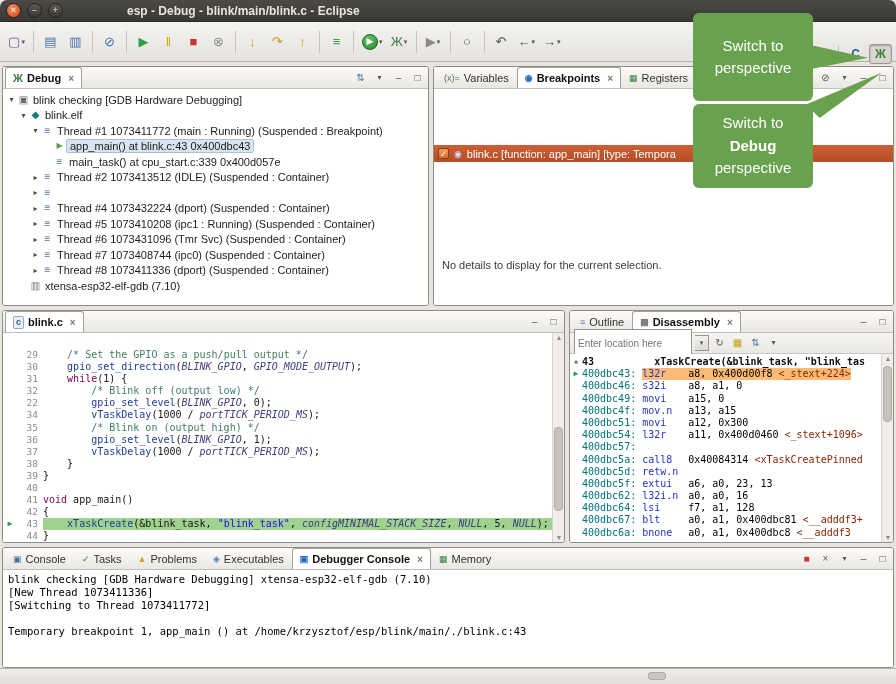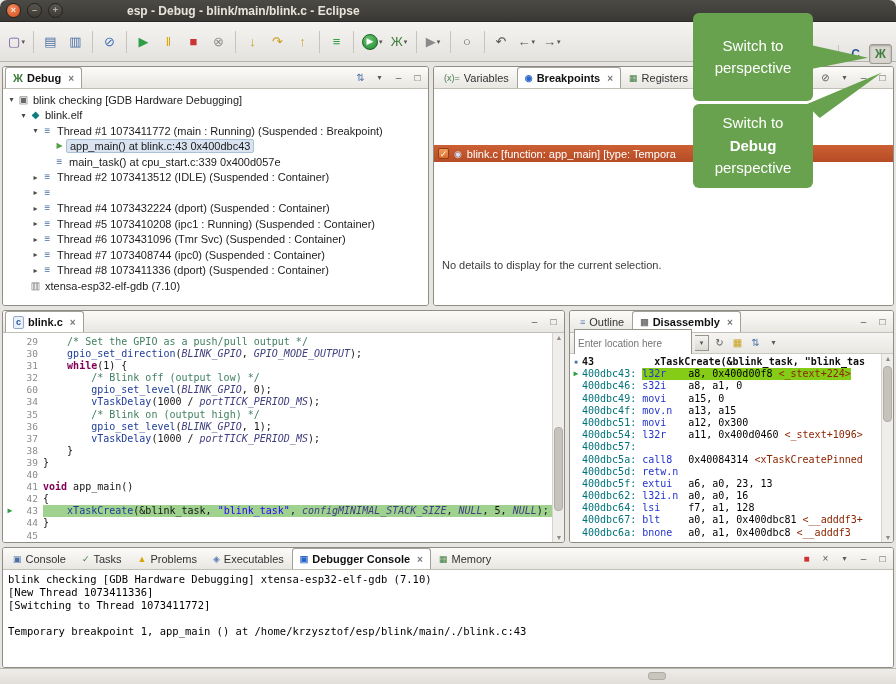--- a/index.html
+++ b/index.html
@@ -72,48 +72,48 @@
   
   #bp-row{margin-top:56px;height:17px;background:linear-gradient(#cd5f33,#b54c26);color:#fff;
     display:flex;align-items:center;font-size:11px;padding-left:4px;gap:5px;white-space:nowrap}
   .bp-check{width:11px;height:11px;background:linear-gradient(#f09a5e,#dd6c2c);border:1px solid #8f3f16;
     border-radius:2px;color:#fff;font-size:9px;display:flex;align-items:center;justify-content:center;flex:none}
   .bp-dot{color:#cfe0f8;font-size:9px;flex:none}
   #bp-empty{position:absolute;top:170px;left:8px;font-size:11px;color:#3c3c3c}
 
   
   #editor-body{position:absolute;top:22px;left:0;right:12px;bottom:0;overflow:hidden;
-    font-family:"DejaVu Sans Mono",monospace;font-size:10px;padding-top:3px;background:#fff}
+    font-family:"DejaVu Sans Mono",monospace;font-size:10px;padding-top:16px;background:#fff}
   .ed-row{display:flex;height:12.1px;line-height:12.1px;white-space:pre}
   .ed-ruler{width:14px;flex:none;text-align:center;font-size:8px;color:#2f9e44}
   .ed-num{width:26px;flex:none;text-align:right;color:#8b8b8b;padding-right:5px;font-size:9.5px}
   .ed-code{flex:1;white-space:pre;overflow:hidden}
   .ed-row.cur .ed-code{background:#9fd18f}
-  .seg-p{color:#141414}.seg-c{color:#3f7f5f}.seg-k{color:#7f0055;font-weight:bold}
+  .seg-p{color:#141414}.seg-c{color:#3f7f5f}.seg-k{color:#7f0055;font-weight:normal}
   .seg-s{color:#2a00ff}.seg-m{color:#404080;font-style:italic}.seg-f{color:#1f3d99}
   .vscroll{position:absolute;top:22px;right:0;width:12px;bottom:0;background:#efeeec;border-left:1px solid #d6d3cd}
   .vthumb{position:absolute;left:1px;right:1px;background:#c6c3bd;border-radius:4px;border:1px solid #b0ada7}
   .sc-arr{position:absolute;left:0;width:12px;text-align:center;font-size:7px;color:#8e8b85}
 
   
   #disasm-toolbar{position:absolute;top:22px;left:0;right:0;height:21px;
     background:linear-gradient(#f6f5f3,#e9e7e2);border-bottom:1px solid #ccc9c2;
     display:flex;align-items:center;padding:0 4px;gap:3px}
   .loc-input{width:118px;height:28px;font-size:10px;border:1px solid #98958d;background:#fff;
     padding:0 3px;font-family:"Liberation Sans",sans-serif;color:#444}
   .loc-dd{width:14px;height:16px;border:1px solid #98958d;border-left:none;background:linear-gradient(#f4f3f1,#dcdad5);
     display:flex;align-items:center;justify-content:center;font-size:7px;color:#555}
   #disasm-body{position:absolute;top:43px;left:0;right:12px;bottom:0;overflow:hidden;
     font-family:"DejaVu Sans Mono",monospace;font-size:10px;padding-top:2px;background:#fff}
   .asm-row,.asm-src{height:12.2px;line-height:12.2px;display:flex;white-space:pre;overflow:hidden}
   .asm-marker{width:12px;flex:none;text-align:center;font-size:8px;color:#2f9e44}
   .a-addr{color:#00737a;margin-right:6px}
   .a-mnem{color:#2233cc;display:inline-block;min-width:46px}
   .a-sym{color:#8b2500}
-  .asm-hl{background:#84cc16}
+  .asm-hl{background:#fdba74}
   .asm-src{font-weight:bold;color:#101010}
   .asm-src .ic{width:12px;flex:none;text-align:center;font-size:7px;color:#4a6fa5}
 
   
   #console-body{position:absolute;top:22px;left:0;right:0;bottom:0;background:#fff;
     font-family:"DejaVu Sans Mono",monospace;font-size:10.5px;padding:3px 5px;overflow:hidden}
   .con-line{min-height:13px;line-height:13px;white-space:pre}
 
   
   #statusbar{position:absolute;left:0;top:668px;width:896px;height:16px;
@@ -375,21 +375,21 @@
       <div class="phead-actions">
         <span class="ph-ic">–</span>
         <span class="ph-ic">□</span>
       </div>
     </div>
     <div id="editor-body">
         <div class="ed-row"><span class="ed-ruler"></span><span class="ed-num">29</span><span class="ed-code"><span class="seg-p">    </span><span class="seg-c">/* Set the GPIO as a push/pull output */</span></span></div>
         <div class="ed-row"><span class="ed-ruler"></span><span class="ed-num">30</span><span class="ed-code"><span class="seg-p">    </span><span class="seg-f">gpio_set_direction</span><span class="seg-p">(</span><span class="seg-m">BLINK_GPIO</span><span class="seg-p">, </span><span class="seg-m">GPIO_MODE_OUTPUT</span><span class="seg-p">);</span></span></div>
         <div class="ed-row"><span class="ed-ruler"></span><span class="ed-num">31</span><span class="ed-code"><span class="seg-p">    </span><span class="seg-k">while</span><span class="seg-p">(1) {</span></span></div>
         <div class="ed-row"><span class="ed-ruler"></span><span class="ed-num">32</span><span class="ed-code"><span class="seg-p">        </span><span class="seg-c">/* Blink off (output low) */</span></span></div>
-        <div class="ed-row"><span class="ed-ruler"></span><span class="ed-num">60</span><span class="ed-code"><span class="seg-p">        </span><span class="seg-f">gpio_set_level</span><span class="seg-p">(</span><span class="seg-m">BLINK_GPIO</span><span class="seg-p">, 0);</span></span></div>
+        <div class="ed-row"><span class="ed-ruler"></span><span class="ed-num">22</span><span class="ed-code"><span class="seg-p">        </span><span class="seg-f">gpio_set_level</span><span class="seg-p">(</span><span class="seg-m">BLINK_GPIO</span><span class="seg-p">, 0);</span></span></div>
         <div class="ed-row"><span class="ed-ruler"></span><span class="ed-num">34</span><span class="ed-code"><span class="seg-p">        </span><span class="seg-f">vTaskDelay</span><span class="seg-p">(1000 / </span><span class="seg-m">portTICK_PERIOD_MS</span><span class="seg-p">);</span></span></div>
         <div class="ed-row"><span class="ed-ruler"></span><span class="ed-num">35</span><span class="ed-code"><span class="seg-p">        </span><span class="seg-c">/* Blink on (output high) */</span></span></div>
         <div class="ed-row"><span class="ed-ruler"></span><span class="ed-num">36</span><span class="ed-code"><span class="seg-p">        </span><span class="seg-f">gpio_set_level</span><span class="seg-p">(</span><span class="seg-m">BLINK_GPIO</span><span class="seg-p">, 1);</span></span></div>
         <div class="ed-row"><span class="ed-ruler"></span><span class="ed-num">37</span><span class="ed-code"><span class="seg-p">        </span><span class="seg-f">vTaskDelay</span><span class="seg-p">(1000 / </span><span class="seg-m">portTICK_PERIOD_MS</span><span class="seg-p">);</span></span></div>
         <div class="ed-row"><span class="ed-ruler"></span><span class="ed-num">38</span><span class="ed-code"><span class="seg-p">    }</span></span></div>
         <div class="ed-row"><span class="ed-ruler"></span><span class="ed-num">39</span><span class="ed-code"><span class="seg-p">}</span></span></div>
         <div class="ed-row"><span class="ed-ruler"></span><span class="ed-num">40</span><span class="ed-code"></span></div>
         <div class="ed-row"><span class="ed-ruler"></span><span class="ed-num">41</span><span class="ed-code"><span class="seg-k">void</span><span class="seg-p"> app_main()</span></span></div>
         <div class="ed-row"><span class="ed-ruler"></span><span class="ed-num">42</span><span class="ed-code"><span class="seg-p">{</span></span></div>
         <div class="ed-row cur"><span class="ed-ruler">▶</span><span class="ed-num">43</span><span class="ed-code"><span class="seg-p">    </span><span class="seg-f">xTaskCreate</span><span class="seg-p">(&amp;blink_task, </span><span class="seg-s">"blink_task"</span><span class="seg-p">, </span><span class="seg-m">configMINIMAL_STACK_SIZE</span><span class="seg-p">, </span><span class="seg-m">NULL</span><span class="seg-p">, 5, </span><span class="seg-m">NULL</span><span class="seg-p">);</span></span></div>

